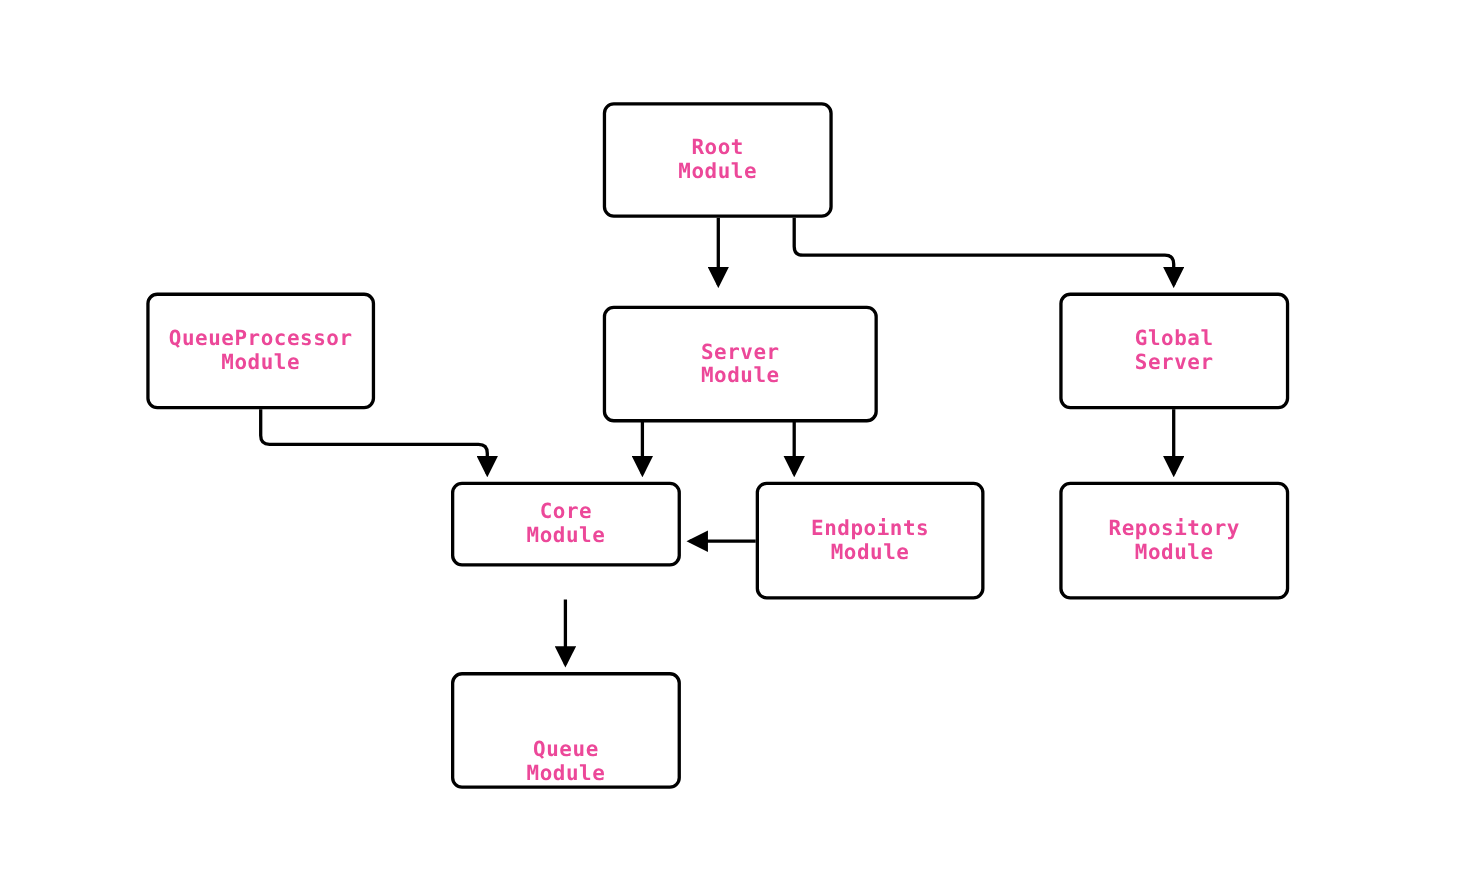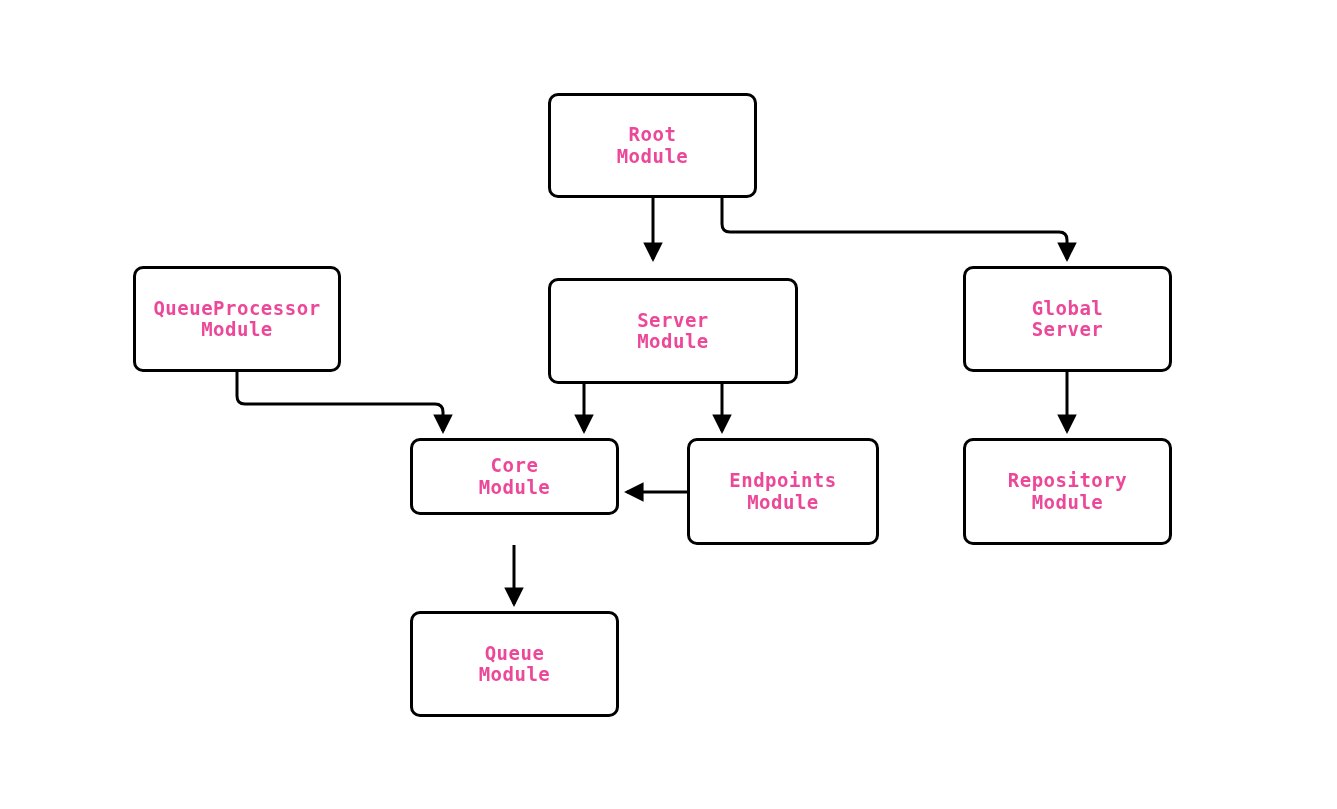--- a/index.html
+++ b/index.html
@@ -43,23 +43,23 @@
     line-height: 21.5px;
     color: #ec4899;
     white-space: pre-line;
     letter-spacing: 0.5px;
   }
   .node-root         { left: 548px; top:  93px; width: 209px; height: 105px; }
   .node-queueprocessor { left: 133px; top: 266px; width: 208px; height: 106px; align-items: center; }
   .node-server       { left: 548px; top: 278px; width: 250px; height: 106px; text-align: right; }
   .node-global       { left: 963px; top: 266px; width: 209px; height: 106px; }
   .node-core         { left: 410px; top: 438px; width: 209px; height: 77px; }
-  .node-endpoints    { left: 687px; top: 438px; width: 192px; height: 107px; }
+  .node-endpoints    { left: 687px; top: 438px; width: 208px; height: 107px; }
   .node-repository   { left: 963px; top: 438px; width: 209px; height: 107px; }
-  .node-queue        { left: 410px; top: 611px; width: 209px; height: 106px; }
+  .node-queue        { left: 410px; top: 611px; width: 209px; height: 106px; align-items: flex-end; }
 </style>
 </head>
 <body>
 
 <div class="canvas">
 
   <svg class="edges-svg" viewBox="0 0 1337 809" xmlns="http://www.w3.org/2000/svg">
     <defs>
       <marker id="arrowhead" viewBox="0 0 10 10" refX="8.5" refY="5" markerWidth="6.5" markerHeight="6.5" orient="auto-start-reverse">
         <path d="M0,0 L10,5 L0,10 z" fill="#000000"></path>

